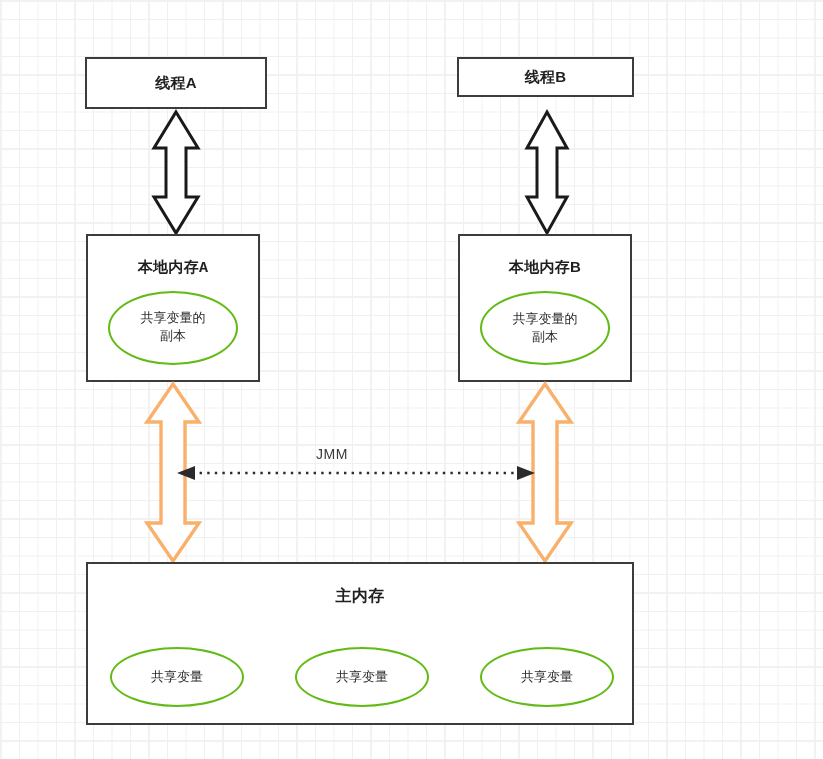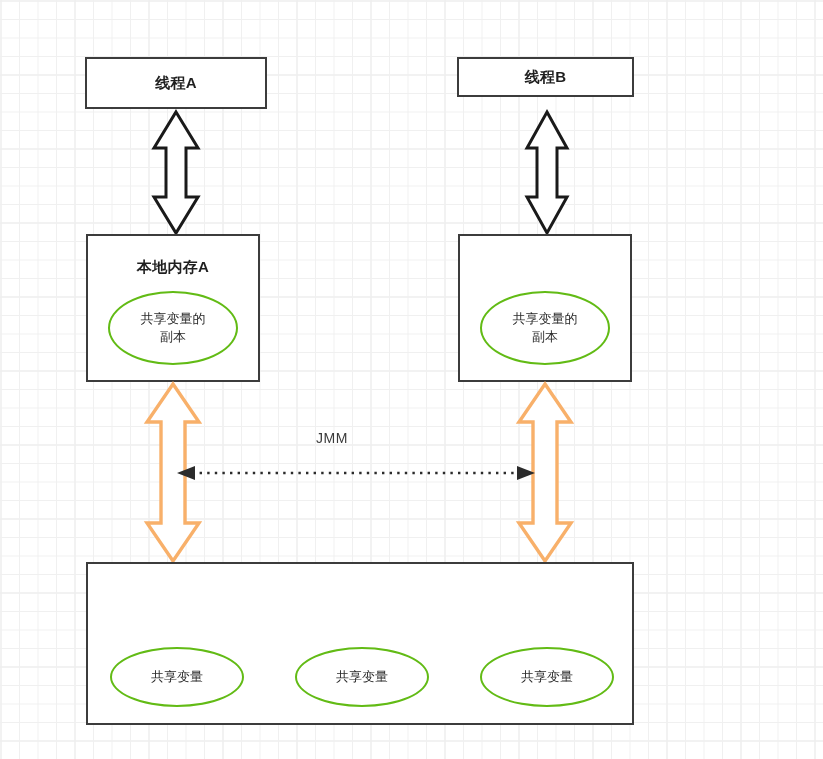--- a/index.html
+++ b/index.html
@@ -72,20 +72,21 @@
   .arrow-svg {
     position: absolute;
     overflow: visible;
   }
   .jmm-label {
     position: absolute;
     font-size: 14px;
     color: #3a3a3a;
     letter-spacing: 0.5px;
     white-space: nowrap;
+    margin-top: 16px;
   }
 </style>
 </head>
 <body>
 
 <div id="canvas">
 
   <div class="node-box" style="left:85px; top:57px; width:182px; height:52px;">
     <div class="node-title thread-title">线程A</div>
   </div>
@@ -95,29 +96,30 @@
   </div>
 
   <svg class="arrow-svg" style="left:146px; top:110px;" width="60" height="125" viewBox="0 0 60 125">
     <polygon points="30,2 52,38 40,38 40,87 52,87 30,123 8,87 20,87 20,38 8,38" fill="#ffffff" stroke="#1a1a1a" stroke-width="3" stroke-linejoin="miter"></polygon>
   </svg>
 
   <svg class="arrow-svg" style="left:519px; top:110px;" width="56" height="125" viewBox="0 0 56 125">
     <polygon points="28,2 48,38 38,38 38,87 48,87 28,123 8,87 18,87 18,38 8,38" fill="#ffffff" stroke="#1a1a1a" stroke-width="3" stroke-linejoin="miter"></polygon>
   </svg>
 
-  <div class="node-box" style="left:86px; top:234px; width:174px; height:148px;">
+  <div class="node-box" style="left:86px; top:234px; width:174px; height:148px;font-family:Liberation Mono, monospace;">
     <div class="node-title local-title">本地内存A</div>
     <div class="ellipse" style="left:20px; top:55px; width:130px; height:74px;">
       <span>共享变量的
 副本</span>
     </div>
   </div>
 
   <div class="node-box" style="left:458px; top:234px; width:174px; height:148px;">
+    <div class="node-title local-title">本地内存B</div>
     <div class="ellipse" style="left:20px; top:55px; width:130px; height:74px;">
       <span>共享变量的
 副本</span>
     </div>
   </div>
 
   <svg class="arrow-svg" style="left:141px; top:382px;" width="64" height="181" viewBox="0 0 64 181">
     <polygon points="32,2 58,40 44,40 44,141 58,141 32,179 6,141 20,141 20,40 6,40" fill="#ffffff" stroke="#F8B06A" stroke-width="3.4" stroke-linejoin="miter"></polygon>
   </svg>
 
@@ -127,20 +129,21 @@
 
   <div class="jmm-label" style="left:316px; top:430px;">JMM</div>
 
   <svg class="arrow-svg" style="left:175px; top:463px;" width="362" height="20" viewBox="0 0 362 20">
     <line x1="17" y1="10" x2="345" y2="10" stroke="#2b2b2b" stroke-width="2.4" stroke-dasharray="2.4 5.2" stroke-linecap="butt"></line>
     <polygon points="2,10 20,3 20,17" fill="#2b2b2b"></polygon>
     <polygon points="360,10 342,3 342,17" fill="#2b2b2b"></polygon>
   </svg>
 
   <div class="node-box" style="left:86px; top:562px; width:548px; height:163px;">
+    <div class="node-title main-title">主内存</div>
 
     <div class="ellipse" style="left:22px; top:83px; width:134px; height:60px;">
       <span>共享变量</span>
     </div>
 
     <div class="ellipse" style="left:207px; top:83px; width:134px; height:60px;">
       <span>共享变量</span>
     </div>
 
     <div class="ellipse" style="left:392px; top:83px; width:134px; height:60px;">

